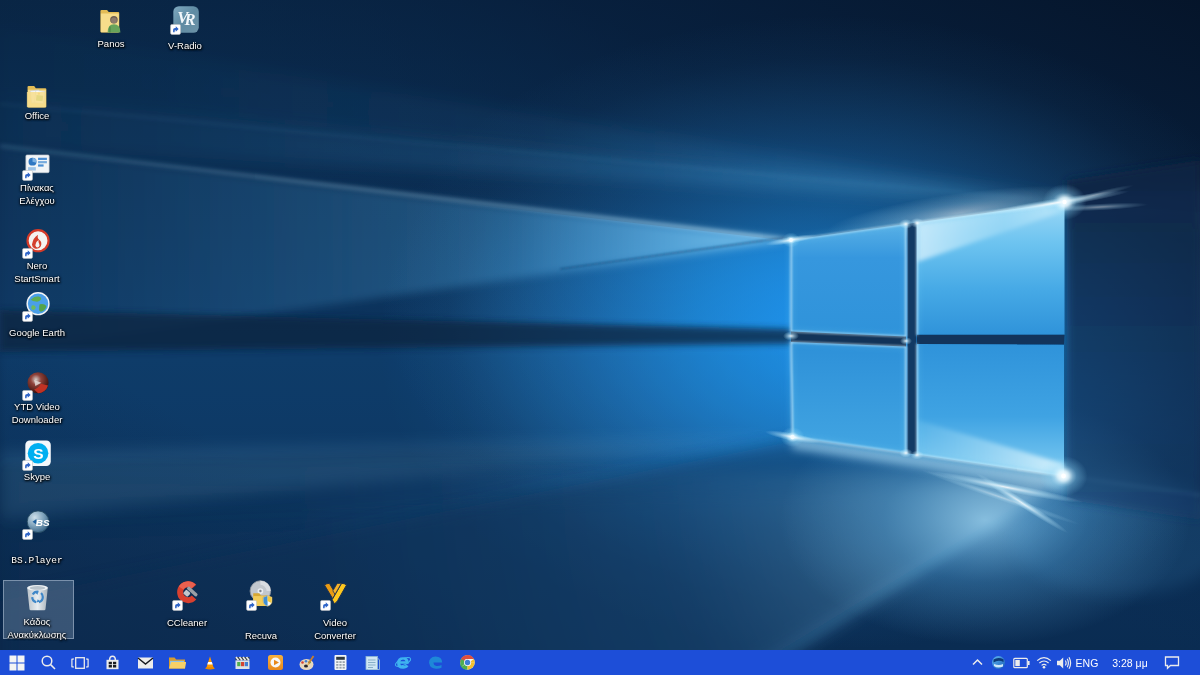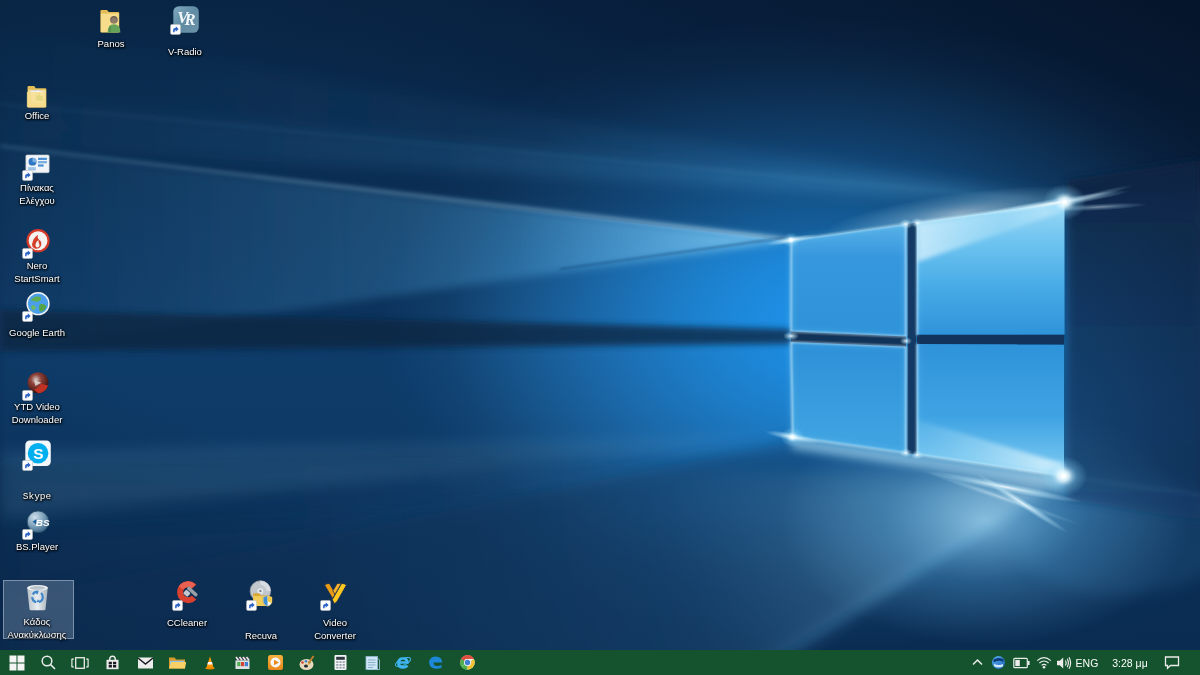--- a/index.html
+++ b/index.html
@@ -3,21 +3,21 @@
 <meta charset="utf-8">
 <style>
   html,body{margin:0;padding:0;width:1200px;height:675px;overflow:hidden;background:#000;
     font-family:"Liberation Sans",sans-serif;}
   #desktop{position:absolute;left:0;top:0;width:1200px;height:650px;}
   #wall{position:absolute;left:0;top:0;}
   .dico{position:absolute;width:74px;text-align:center;}
   .dico svg{display:block;margin:0 auto;}
   .dlab{margin-top:2px;font-size:9.5px;line-height:12.5px;color:#fff;
     text-shadow:0 1px 2px rgba(0,0,0,.95),0 0 3px rgba(0,0,0,.8),1px 1px 2px rgba(0,0,0,.9);}
-  #taskbar{position:absolute;left:0;top:650px;width:1200px;height:25px;background:#14532d;}
+  #taskbar{position:absolute;left:0;top:650px;width:1200px;height:25px;background:#1d4ed8;}
   .tbi{position:absolute;top:0;width:32px;height:25px;display:flex;align-items:center;justify-content:center;}
   .tray{position:absolute;top:0;height:25px;display:flex;align-items:center;justify-content:center;color:#fff;}
 </style>
 </head>
 <body>
 <div id="desktop">
 <svg id="wall" width="1200" height="650" viewBox="0 0 1200 650">
 <defs>
   <linearGradient id="base" x1="0" y1="0" x2="0" y2="1">
     <stop offset="0" stop-color="#092544"></stop>
@@ -248,21 +248,21 @@
   <linearGradient id="vrg" x1="0" y1="0" x2="1" y2="1">
     <stop offset="0" stop-color="#7fa9c0"></stop>
           <stop offset="0.5" stop-color="#5f8ba3"></stop>
           <stop offset="1" stop-color="#6d93a8"></stop>
   </linearGradient>
   <rect x="3" y="2" width="23" height="24" rx="5" fill="url(#vrg)"></rect>
   <text x="6.5" y="17" font-family="Liberation Serif,serif" font-style="italic" font-weight="bold" font-size="15" fill="#f2f7fa">V</text>
   <text x="13" y="19" font-family="Liberation Serif,serif" font-style="italic" font-weight="bold" font-size="15" fill="#f2f7fa">R</text>
   <use href="#shortcut"></use>
 </svg>
-<div class="dlab" style="margin-top:11px;">V-Radio</div>
+<div class="dlab" style="margin-top:5px;">V-Radio</div>
 </div>
 
 <div class="dico" style="left:0px;top:81px;">
 <svg width="31" height="31" viewBox="0 0 28 28">
   <path d="M5,5.5 Q5,4.5 6,4.5 L11,4.5 L12.5,6.5 L21,6.5 Q22,6.5 22,7.5 L22,23 Q22,24 21,24 L6,24 Q5,24 5,23 Z" fill="#e3bc56"></path>
   <path d="M5.4,7.8 L21.6,7.8 L21.6,23.2 Q21.6,23.6 21.2,23.6 L5.8,23.6 Q5.4,23.6 5.4,23.2 Z" fill="#f7dd8b"></path>
   <rect x="8" y="8.5" width="8" height="11" fill="#f4f6f8" stroke="#c8ccd0" stroke-width="0.5" transform="rotate(-7 12 14)"></rect>
   <rect x="12" y="9" width="8" height="11" fill="#ffffff" stroke="#c8ccd0" stroke-width="0.5" transform="rotate(6 16 14)"></rect>
   <rect x="13" y="13" width="6" height="5" fill="#7fba5a" transform="rotate(6 16 14)"></rect>
   <circle cx="15" cy="11.5" r="1.1" fill="#f4c23c" transform="rotate(6 16 14)"></circle>
@@ -323,37 +323,37 @@
 <div class="dlab" style="margin-top:0px;">YTD Video<br>Downloader</div>
 </div>
 
 <div class="dico" style="left:0px;top:440px;">
 <svg width="31" height="31" viewBox="0 0 28 28">
   <rect x="3" y="0.5" width="23" height="23" rx="4" fill="#f4f8fb"></rect>
   <circle cx="14.5" cy="12" r="9.3" fill="#00aff0"></circle>
   <text x="10.2" y="17" font-family="Liberation Sans,sans-serif" font-weight="bold" font-size="14" fill="#ffffff">S</text>
   <use href="#shortcut"></use>
 </svg>
-<div class="dlab" style="margin-top:20px;font-family:Liberation Mono, monospace;">Skype</div>
+<div class="dlab" style="margin-top:0;">Skype</div>
 </div>
 
 <div class="dico" style="left:0px;top:509px;">
 <svg width="31" height="31" viewBox="0 0 28 28">
   <radialGradient id="bsg" cx="0.35" cy="0.3" r="0.8">
     <stop offset="0" stop-color="#cfe0ea"></stop>
           <stop offset="0.5" stop-color="#7fa3bc"></stop>
           <stop offset="1" stop-color="#2e5a7e"></stop>
   </radialGradient>
   <circle cx="14.5" cy="11.5" r="9.8" fill="url(#bsg)"></circle>
   <circle cx="14.5" cy="11.5" r="9.8" fill="none" stroke="#24485f" stroke-width="0.8"></circle>
   <path d="M9.5,11.5 L13,9 L13,14 Z" fill="#1d5f9e"></path>
   <text x="12.5" y="15" font-family="Liberation Sans,sans-serif" font-weight="bold" font-style="italic" font-size="9" fill="#ffffff">BS</text>
   <use href="#shortcut"></use>
 </svg>
-<div class="dlab" style="margin-top:1px;">BS.Player</div>
+<div class="dlab" style="margin-top:15px;font-family:Liberation Mono, monospace;">BS.Player</div>
 </div>
 
 <div style="position:absolute;left:3px;top:580px;width:71px;height:59px;background:rgba(128,152,180,0.38);border:1px solid rgba(190,205,225,0.5);box-sizing:border-box;"></div>
 <div class="dico" style="left:0px;top:582px;">
 <svg width="31" height="31" viewBox="0 0 28 28">
   <linearGradient id="bing" x1="0" y1="0" x2="1" y2="0">
     <stop offset="0" stop-color="#b9c2c9"></stop>
           <stop offset="0.5" stop-color="#e8edf1"></stop>
           <stop offset="1" stop-color="#a9b4bc"></stop>
   </linearGradient>

